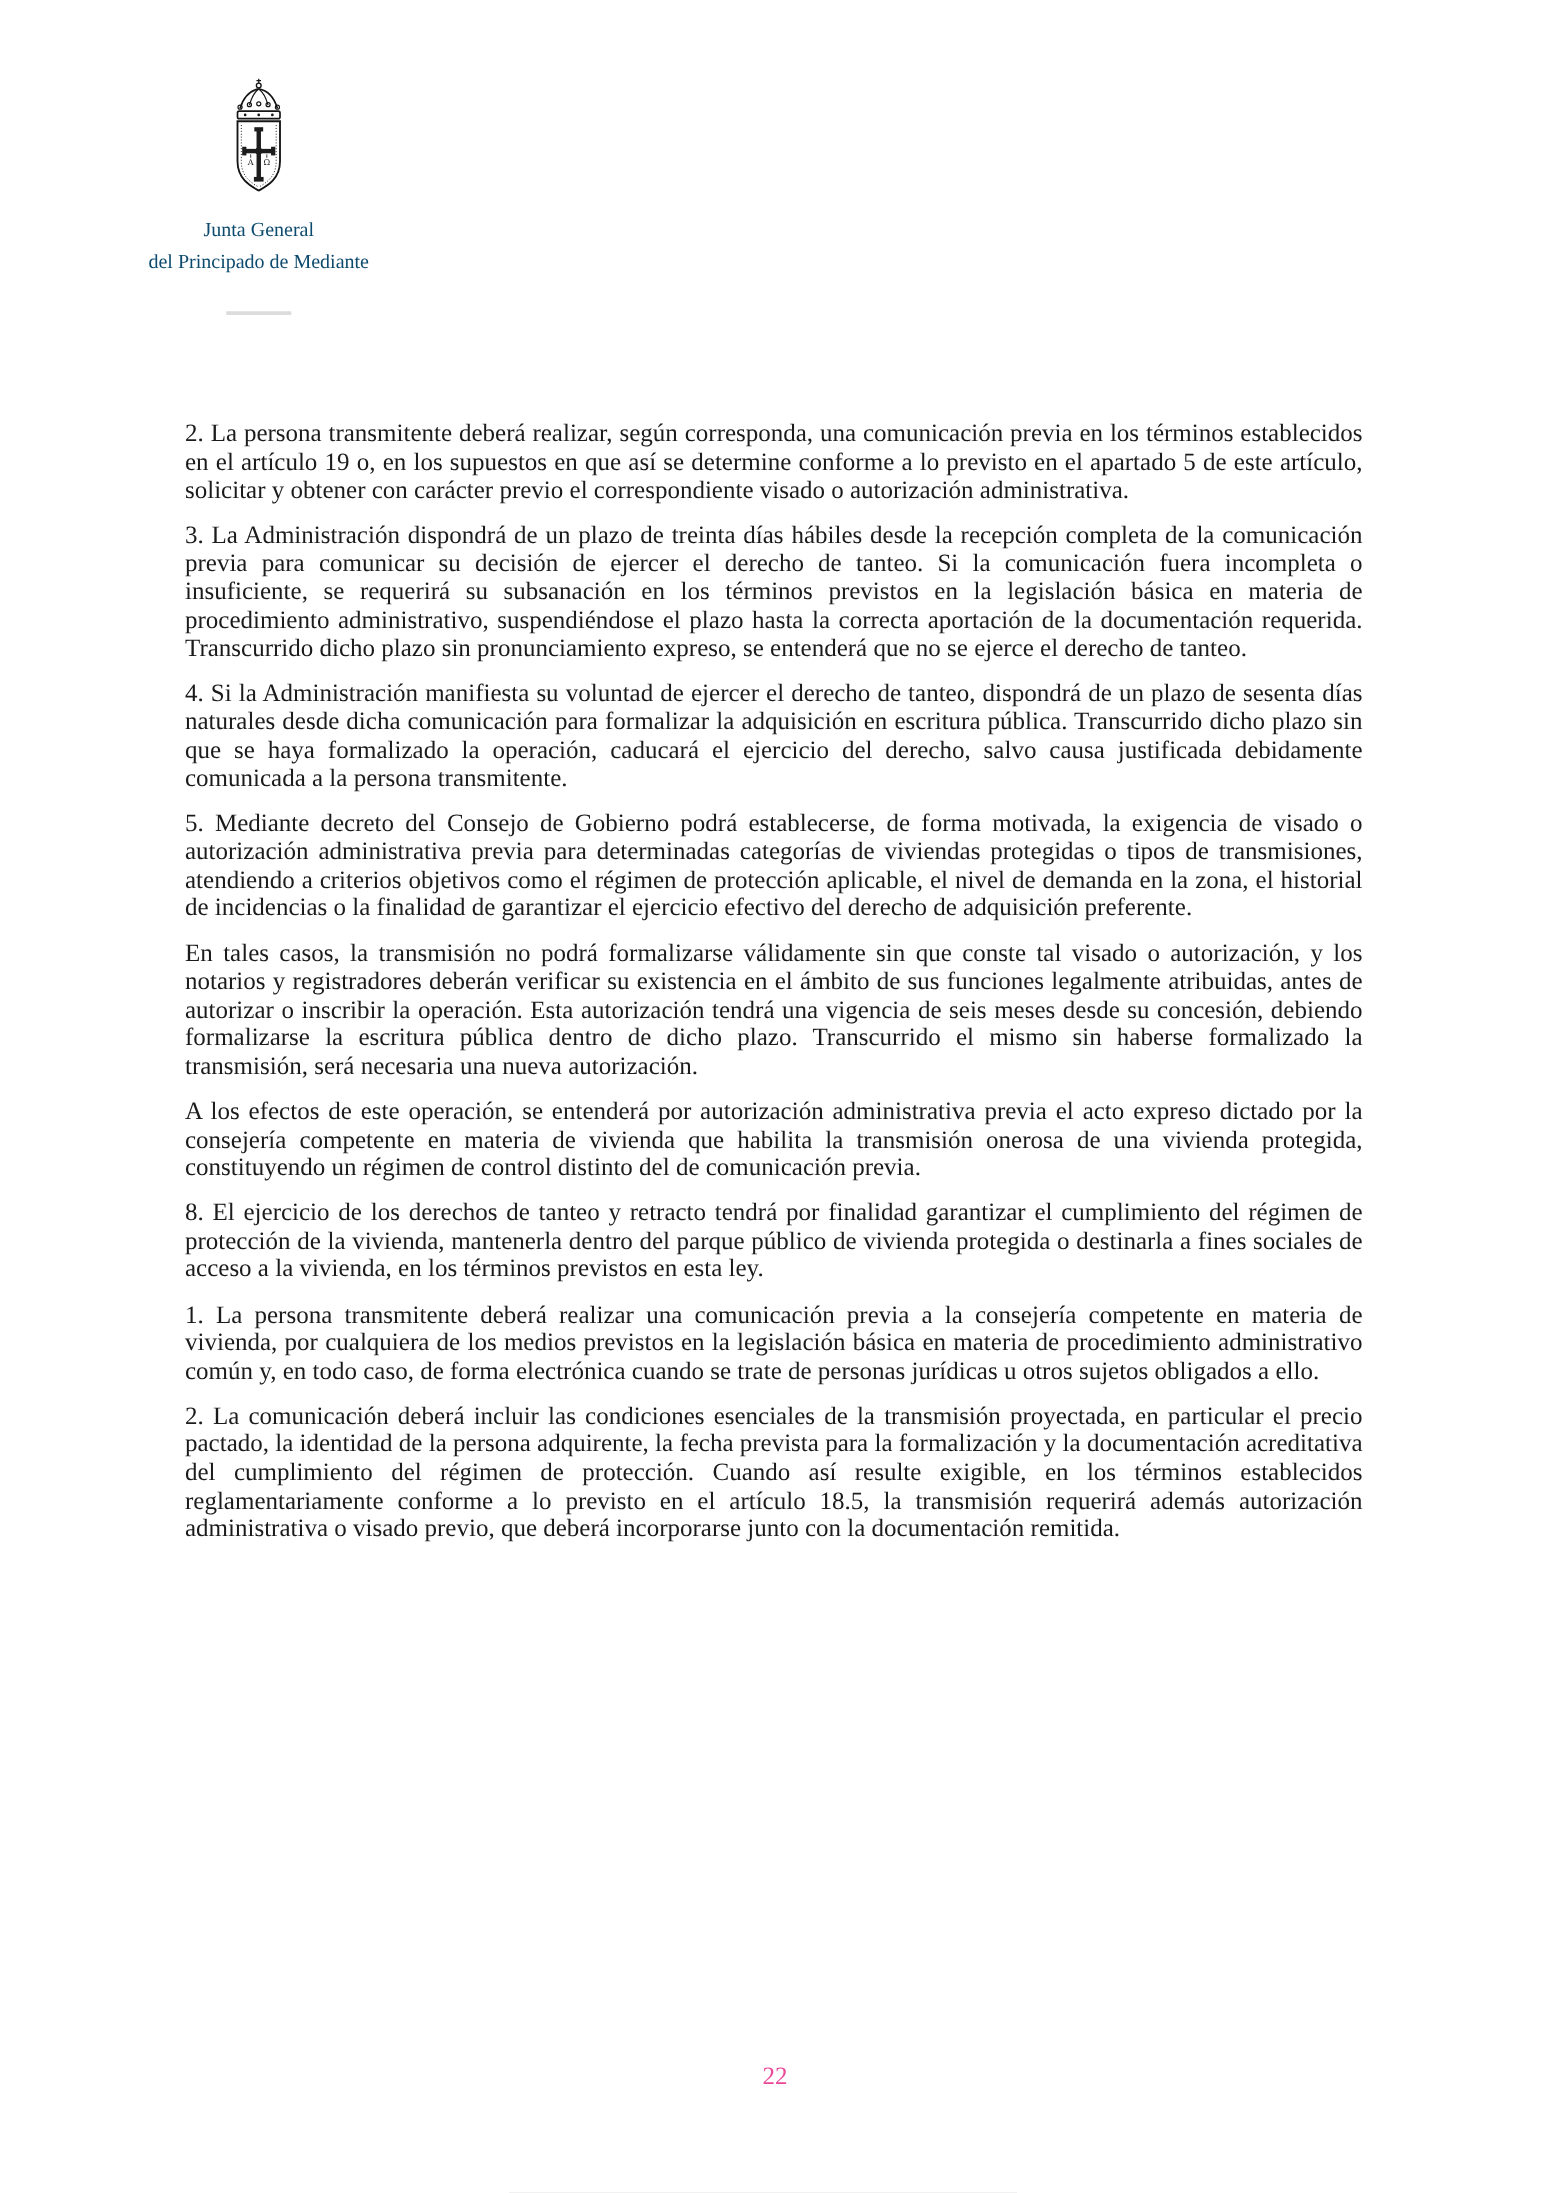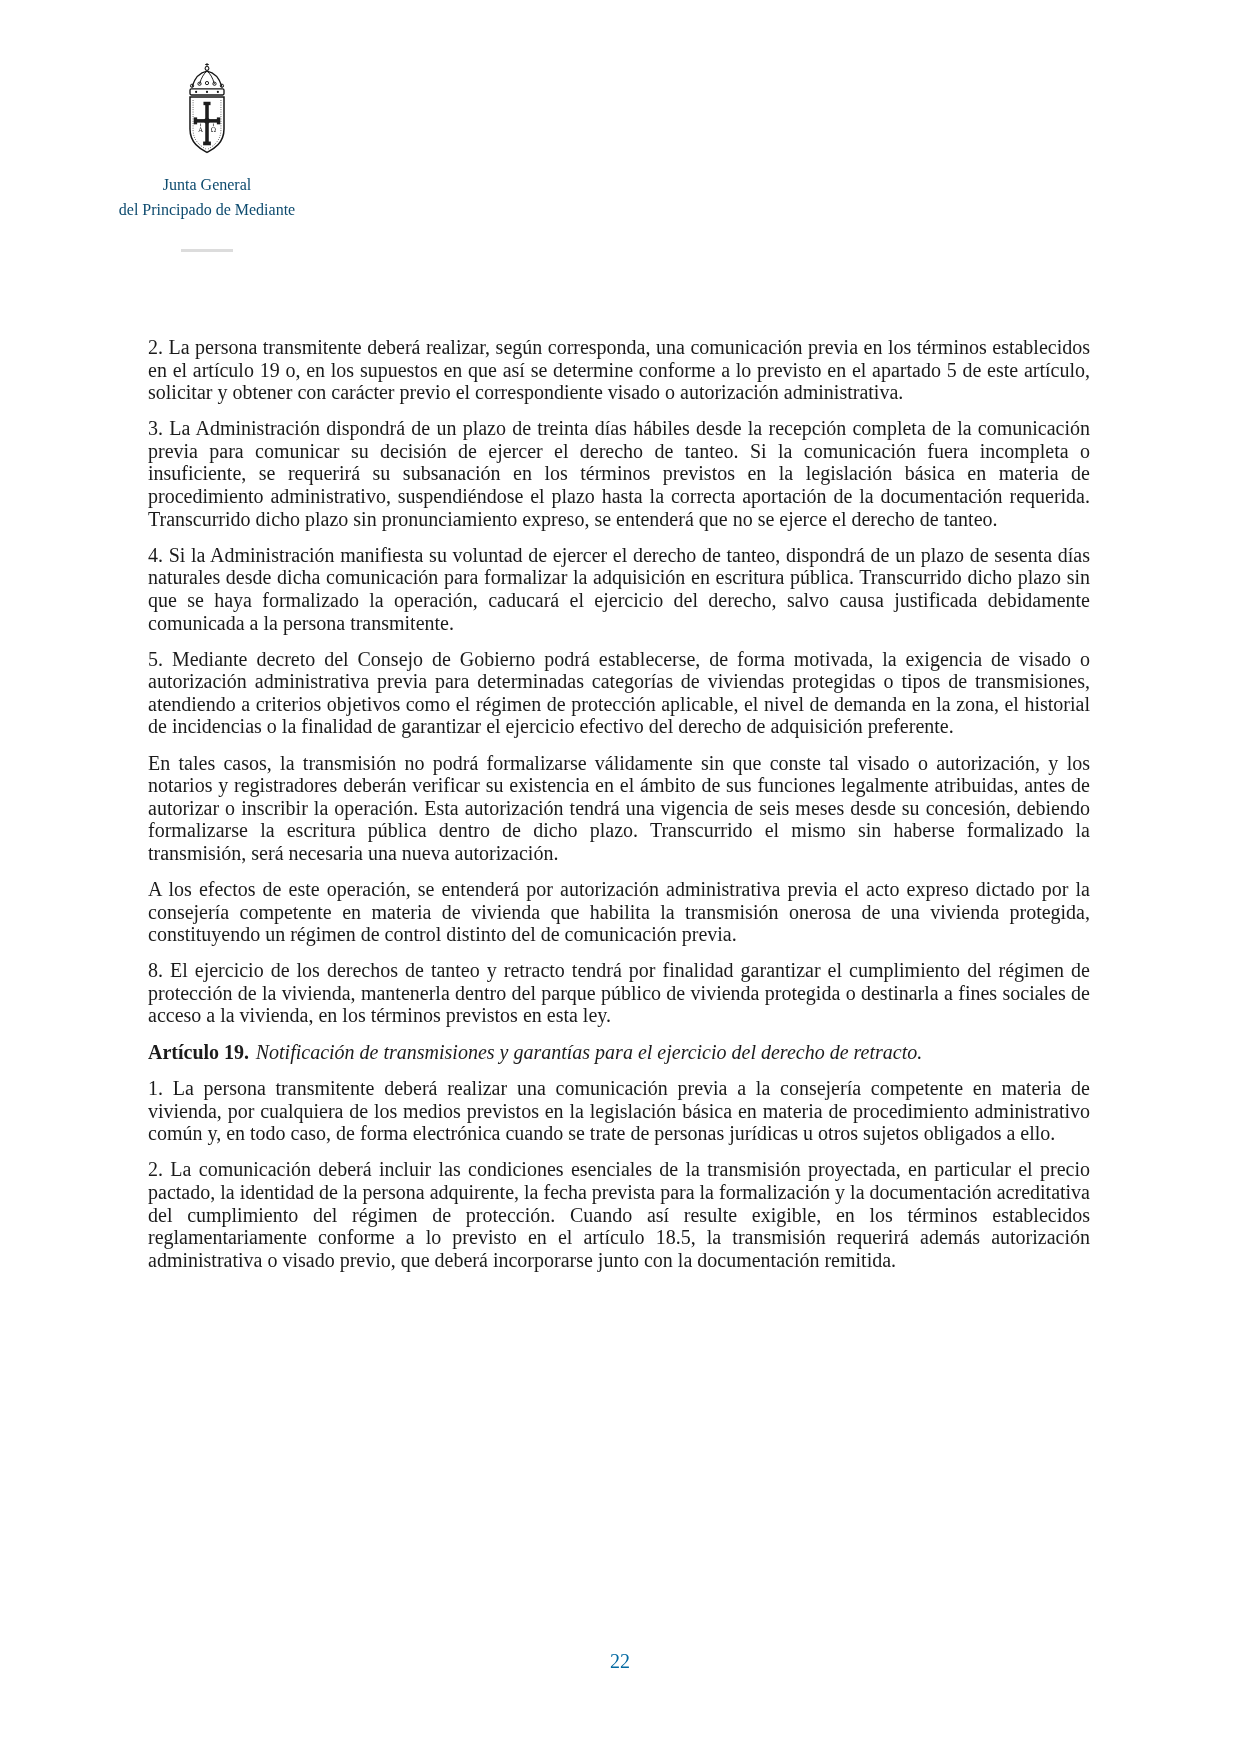--- a/index.html
+++ b/index.html
@@ -44,21 +44,21 @@
   }
   .content p:last-child{margin-bottom:0;}
   .article-heading{margin-top:14px !important;}
   .article-heading .bold{font-weight:bold;margin-right:0.33em;}
   .article-heading .italic{font-style:italic;}
   
   .page-number{
     position:absolute;
     left:0;top:1650px;width:100%;
     text-align:center;
-    font-size:20px;color:#0369a1;
+    font-size:20px;color:#ec4899;
   }
 </style>
 </head>
 <body>
 
 <div class="page">
 
   <div class="logo">
     <svg class="crest" width="68" height="104" viewBox="0 0 100 152" aria-hidden="true">
       <g fill="none" stroke="#161616" stroke-width="2">
@@ -116,23 +116,20 @@
 
   <div class="content">
     <p>2. La persona transmitente deberá realizar, según corresponda, una comunicación previa en los términos establecidos en el artículo 19 o, en los supuestos en que así se determine conforme a lo previsto en el apartado 5 de este artículo, solicitar y obtener con carácter previo el correspondiente visado o autorización administrativa.</p>
     <p>3. La Administración dispondrá de un plazo de treinta días hábiles desde la recepción completa de la comunicación previa para comunicar su decisión de ejercer el derecho de tanteo. Si la comunicación fuera incompleta o insuficiente, se requerirá su subsanación en los términos previstos en la legislación básica en materia de procedimiento administrativo, suspendiéndose el plazo hasta la correcta aportación de la documentación requerida. Transcurrido dicho plazo sin pronunciamiento expreso, se entenderá que no se ejerce el derecho de tanteo.</p>
     <p>4. Si la Administración manifiesta su voluntad de ejercer el derecho de tanteo, dispondrá de un plazo de sesenta días naturales desde dicha comunicación para formalizar la adquisición en escritura pública. Transcurrido dicho plazo sin que se haya formalizado la operación, caducará el ejercicio del derecho, salvo causa justificada debidamente comunicada a la persona transmitente.</p>
     <p>5. Mediante decreto del Consejo de Gobierno podrá establecerse, de forma motivada, la exigencia de visado o autorización administrativa previa para determinadas categorías de viviendas protegidas o tipos de transmisiones, atendiendo a criterios objetivos como el régimen de protección aplicable, el nivel de demanda en la zona, el historial de incidencias o la finalidad de garantizar el ejercicio efectivo del derecho de adquisición preferente.</p>
     <p>En tales casos, la transmisión no podrá formalizarse válidamente sin que conste tal visado o autorización, y los notarios y registradores deberán verificar su existencia en el ámbito de sus funciones legalmente atribuidas, antes de autorizar o inscribir la operación. Esta autorización tendrá una vigencia de seis meses desde su concesión, debiendo formalizarse la escritura pública dentro de dicho plazo. Transcurrido el mismo sin haberse formalizado la transmisión, será necesaria una nueva autorización.</p>
     <p>A los efectos de este operación, se entenderá por autorización administrativa previa el acto expreso dictado por la consejería competente en materia de vivienda que habilita la transmisión onerosa de una vivienda protegida, constituyendo un régimen de control distinto del de comunicación previa.</p>
     <p>8. El ejercicio de los derechos de tanteo y retracto tendrá por finalidad garantizar el cumplimiento del régimen de protección de la vivienda, mantenerla dentro del parque público de vivienda protegida o destinarla a fines sociales de acceso a la vivienda, en los términos previstos en esta ley.</p>
 
-    <p class="article-heading">
-      <span class="bold">Artículo 19.</span><span class="italic">Notificación de transmisiones y garantías para el ejercicio del derecho de retracto.</span>
-    </p>
 
     <p>1. La persona transmitente deberá realizar una comunicación previa a la consejería competente en materia de vivienda, por cualquiera de los medios previstos en la legislación básica en materia de procedimiento administrativo común y, en todo caso, de forma electrónica cuando se trate de personas jurídicas u otros sujetos obligados a ello.</p>
     <p>2. La comunicación deberá incluir las condiciones esenciales de la transmisión proyectada, en particular el precio pactado, la identidad de la persona adquirente, la fecha prevista para la formalización y la documentación acreditativa del cumplimiento del régimen de protección. Cuando así resulte exigible, en los términos establecidos reglamentariamente conforme a lo previsto en el artículo 18.5, la transmisión requerirá además autorización administrativa o visado previo, que deberá incorporarse junto con la documentación remitida.</p>
   </div>
 
   <div class="page-number">22</div>
 
 </div>
 
 </body></html>

